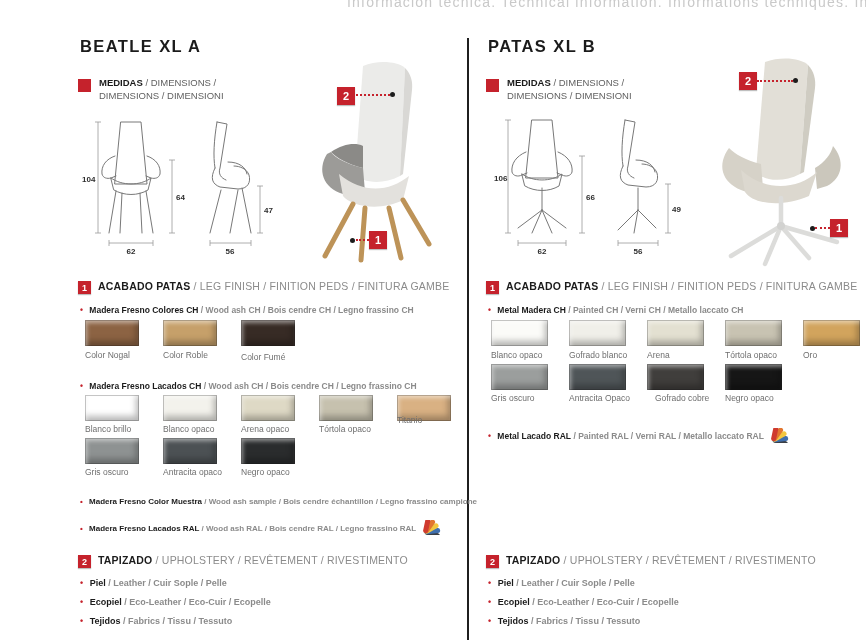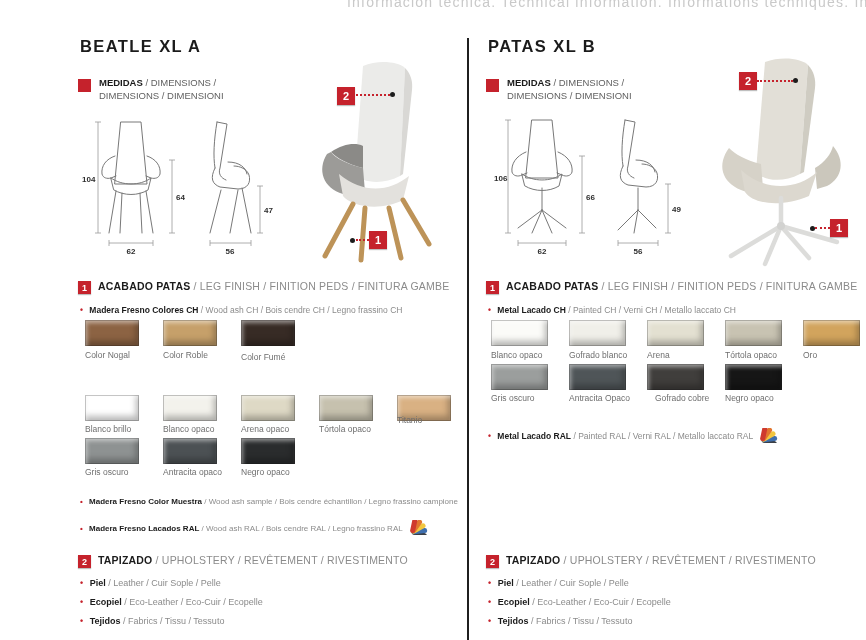--- a/index.html
+++ b/index.html
@@ -16,21 +16,21 @@
          letter-spacing:1.4px;color:var(--ink);white-space:nowrap;}
   .redsq{position:absolute;width:13px;height:13px;background:var(--red);}
   .medidas{position:absolute;left:21px;top:76px;font-size:9.5px;line-height:13px;color:#5f5f5f;white-space:nowrap;}
   .medidas b{color:var(--ink);}
   .badge{position:absolute;background:var(--red);color:#fff;font-weight:bold;
          display:flex;align-items:center;justify-content:center;box-shadow:0 1px 1px rgba(0,0,0,.25);}
   .badge.lg{width:18px;height:18px;font-size:11px;}
   .badge.sm{width:13px;height:13px;font-size:9px;}
   .sechead{position:absolute;left:20px;font-size:10.5px;color:var(--gray);white-space:nowrap;letter-spacing:.2px;}
   .sechead b{color:var(--ink);}
-  .line{position:absolute;font-size:8.5px;color:var(--gray);white-space:nowrap;}
+  .line{position:absolute;font-size:8.5px;color:var(--gray);white-space:nowrap;font-weight:bold;}
   .line::before{content:"•";color:var(--red);font-weight:bold;margin-right:4px;}
   .line b{color:var(--ink);}
   .line.note{font-size:8px;}
   .line.mat{font-size:9px;}
   .sw{position:absolute;height:26px;
       box-shadow:inset 0 0 0 1px rgba(0,0,0,.22), inset 2px 3px 4px rgba(255,255,255,.5),
                  inset -3px -5px 6px rgba(0,0,0,.28);}
   .swlab{position:absolute;font-size:8.5px;color:#6e6e6e;white-space:nowrap;}
   .leader{position:absolute;border-top:2px dotted var(--red);}
   .ldot{position:absolute;width:5px;height:5px;border-radius:50%;background:#1c1c1c;}
@@ -111,20 +111,23 @@
     <div class="line" style="left:2px;top:305px">
       <b>Madera Fresno Colores CH</b><span> / Wood ash CH / Bois cendre CH / Legno frassino CH</span>
     </div>
     <div class="sw" style="left: 7px; top: 320px; width: 54px; background: rgb(140, 99, 67);"></div>
     <div class="sw" style="left: 85px; top: 320px; width: 54px; background: rgb(198, 160, 106);"></div>
     <div class="sw" style="left: 163px; top: 320px; width: 54px; background: rgb(55, 43, 37);"></div>
     <div class="swlab" style="left:7px;top:350px">Color Nogal</div>
     <div class="swlab" style="left:85px;top:350px">Color Roble</div>
     <div class="swlab" style="left:163px;top:352px">Color Fumé</div>
 
+    <div class="line" style="left:2px;top:381px">
+      <b>Madera Fresno Lacados CH</b><span> / Wood ash CH / Bois cendre CH / Legno frassino CH</span>
+    </div>
     <div class="sw" style="left: 7px; top: 395px; width: 54px; background: rgb(255, 255, 255);"></div>
     <div class="sw" style="left: 85px; top: 395px; width: 54px; background: rgb(243, 242, 236);"></div>
     <div class="sw" style="left: 163px; top: 395px; width: 54px; background: rgb(222, 217, 197);"></div>
     <div class="sw" style="left: 241px; top: 395px; width: 54px; background: rgb(198, 193, 174);"></div>
     <div class="sw" style="left: 319px; top: 395px; width: 54px; background: rgb(217, 177, 131);"></div>
     <div class="swlab" style="left:7px;top:424px">Blanco brillo</div>
     <div class="swlab" style="left:85px;top:424px">Blanco opaco</div>
     <div class="swlab" style="left:163px;top:424px">Arena opaco</div>
     <div class="swlab" style="left:241px;top:424px">Tórtola opaco</div>
     <div class="swlab" style="left:319px;top:415px">Titanio</div>
@@ -231,21 +234,21 @@
     <div class="badge lg" style="left:344px;top:219px">1</div>
     <div class="ldot" style="left:324px;top:226px"></div>
     <div class="leader" style="left:329px;top:227px;width:15px"></div>
 
     <div class="badge sm" style="left:0;top:281px">1</div>
     <div class="sechead" style="top:280px">
       <b>ACABADO PATAS</b><span> / LEG FINISH / FINITION PEDS / FINITURA GAMBE</span>
     </div>
 
     <div class="line" style="left:2px;top:305px">
-      <b>Metal Lacado CH</b><span> / Painted CH / Verni CH / Metallo laccato CH</span>
+      <b>Metal Madera CH</b><span> / Painted CH / Verni CH / Metallo laccato CH</span>
     </div>
     <div class="sw" style="left: 5px; top: 320px; width: 57px; background: rgb(251, 251, 248);"></div>
     <div class="sw" style="left: 83px; top: 320px; width: 57px; background: rgb(240, 239, 233);"></div>
     <div class="sw" style="left: 161px; top: 320px; width: 57px; background: rgb(227, 224, 209);"></div>
     <div class="sw" style="left: 239px; top: 320px; width: 57px; background: rgb(200, 195, 178);"></div>
     <div class="sw" style="left: 317px; top: 320px; width: 57px; background: rgb(210, 164, 93);"></div>
     <div class="swlab" style="left:5px;top:350px">Blanco opaco</div>
     <div class="swlab" style="left:83px;top:350px">Gofrado blanco</div>
     <div class="swlab" style="left:161px;top:350px">Arena</div>
     <div class="swlab" style="left:239px;top:350px">Tórtola opaco</div>

